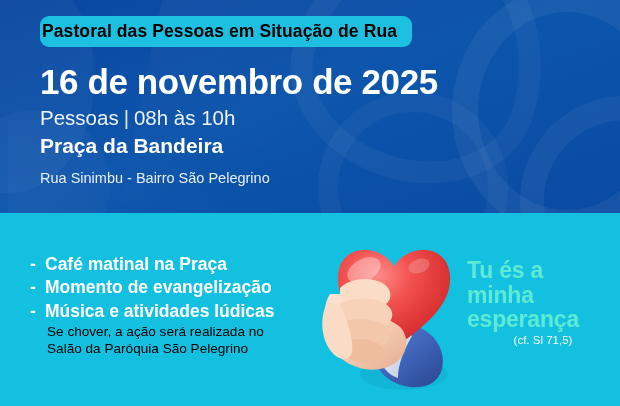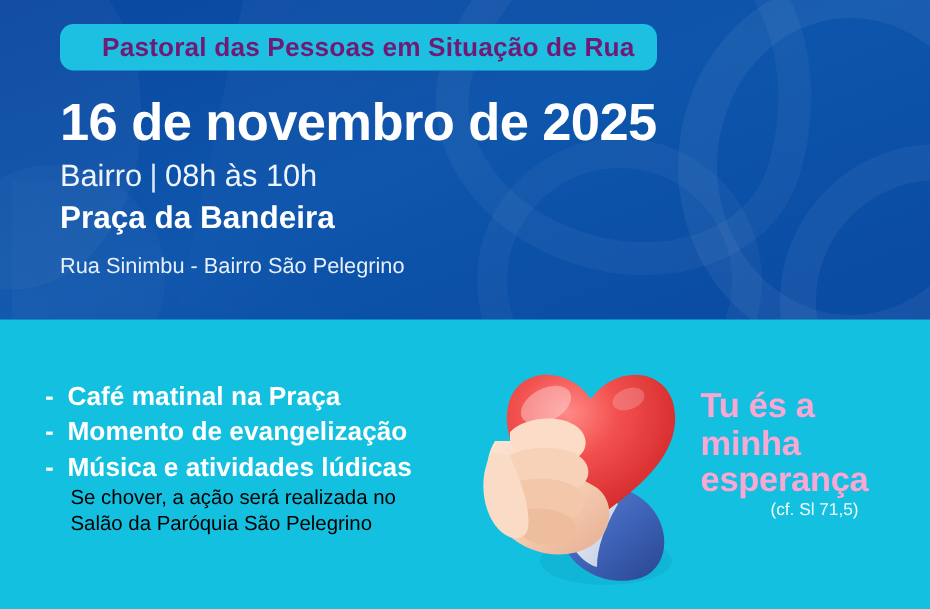--- a/index.html
+++ b/index.html
@@ -88,25 +88,25 @@
   }
 
   
   .header-content {
     position:absolute; left:40px; top:16px;
     z-index:4;
   }
   .badge {
     display:inline-block;
     background:#1dc0e0;
-    color:#701a75;
+    color:#000000;
     font-size:17.5px;
     font-weight:bold;
     letter-spacing:.1px;
-    padding:6px 15px 7px 28px;
+    padding:6px 15px 7px 2px;
     border-radius:9px;
     line-height:1.05;
     white-space:nowrap;
   }
   .date-line {
     color:#ffffff;
     font-size:35px;
     font-weight:bold;
     letter-spacing:-.4px;
     line-height:1;
@@ -178,21 +178,21 @@
   }
   .illustration svg { display:block; width:152px; height:160px; }
 
   
   .slogan {
     position:absolute; left:467px; top:258px;
     width:152px;
     z-index:5;
   }
   .slogan-text {
-    color:#f9a8d4;
+    color:#5eead4;
     font-size:23px;
     font-weight:bold;
     line-height:1.07;
     letter-spacing:-.2px;
   }
   .slogan-ref {
     color:#f4feff;
     font-size:11.5px;
     font-weight:normal;
     line-height:1.2;
@@ -214,21 +214,21 @@
     <div class="wm wm-swoosh2"></div>
     <div class="wm wm-ring-r"></div>
     <div class="wm wm-ring-r2"></div>
 
     <div class="header-content">
       <div class="badge">Pastoral das Pessoas em Situação de Rua</div>
 
       <div class="date-line">16 de novembro de 2025</div>
 
       <div class="time-line">
-        <span>Bairro</span><span class="time-sep">|</span><span>08h às 10h</span>
+        <span>Pessoas</span><span class="time-sep">|</span><span>08h às 10h</span>
       </div>
 
       <div class="place-line">Praça da Bandeira</div>
 
       <div class="address-line">Rua Sinimbu - Bairro São Pelegrino</div>
     </div>
   </div>
 
   <div class="bottom-panel">
 

